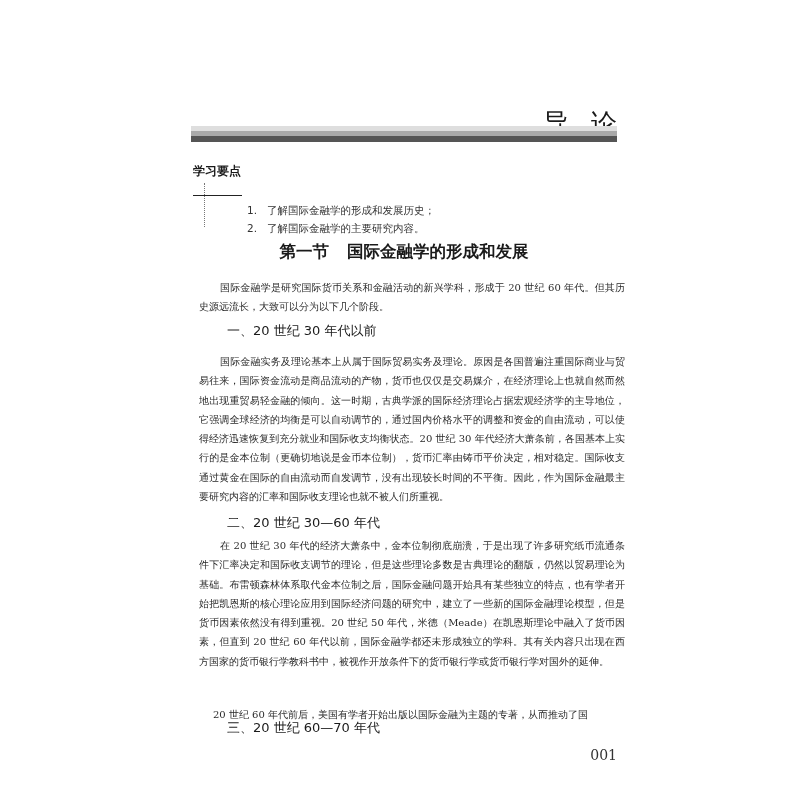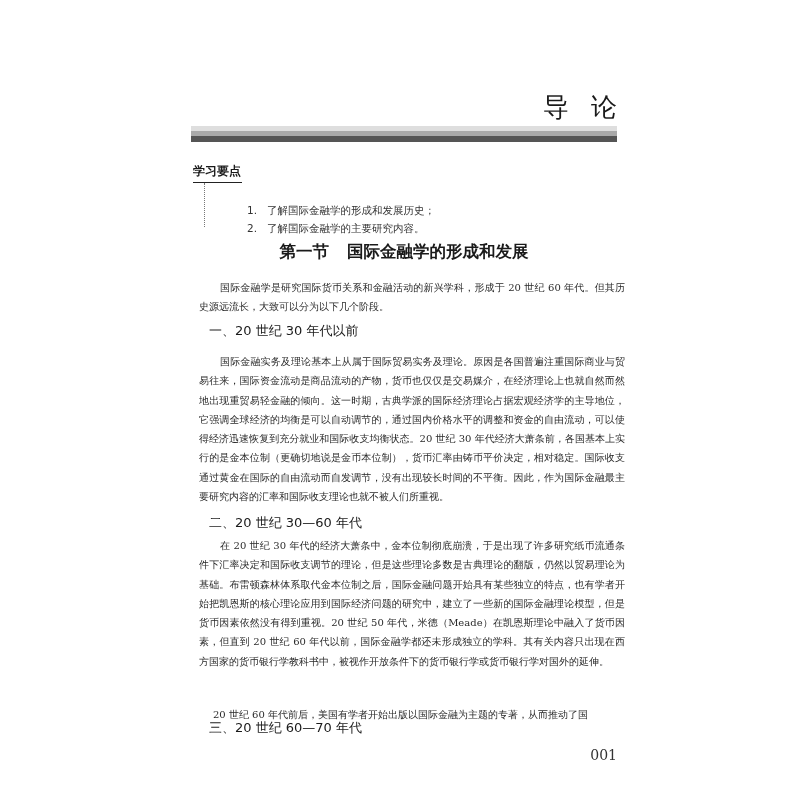--- a/index.html
+++ b/index.html
@@ -18,21 +18,21 @@
     .page {
       position: absolute;
       left: 191px;
       top: 0;
       width: 426px;
       height: 800px;
     }
     .chapter-title {
       position: absolute;
       right: 0;
-      top: 92px;
+      top: 108px;
       font-family: "DejaVu Sans", "Liberation Sans", sans-serif;
       font-size: 26px;
       letter-spacing: 22px;
       margin-right: -22px;
       color: #1a1a1a;
       line-height: 30px;
     }
     .stripe {
       position: absolute;
       left: 0;
@@ -46,21 +46,21 @@
     .stripe .s3 { background: #555555; height: 6px; }
 
     .key-points-heading {
       position: absolute;
       left: 2px;
       top: 163px;
       font-family: "DejaVu Sans", "Liberation Sans", sans-serif;
       font-size: 12px;
       font-weight: bold;
       color: #1a1a1a;
-      padding-bottom: 2px;
+      padding-bottom: 15px;
       border-bottom: 1.5px solid #222;
       width: 49px;
     }
     .key-points-rule {
       position: absolute;
       left: 13px;
       top: 183px;
       height: 44px;
       border-left: 1px dotted #777;
     }
@@ -100,21 +100,21 @@
       width: 426px;
       font-size: 10px;
       line-height: 19.3px;
       text-align: justify;
       text-indent: 2.1em;
       color: #2a2a2a;
       margin: 0;
     }
     .sub-heading {
       position: absolute;
-      left: 18px;
+      left: 36px;
       font-family: "DejaVu Sans", "Liberation Sans", sans-serif;
       font-size: 13px;
       color: #1a1a1a;
     }
     .page-number {
       position: absolute;
       right: 0;
       top: 747px;
       font-size: 14px;
       color: #333;

